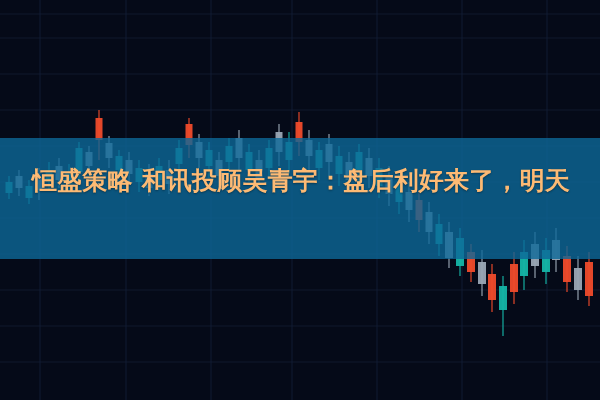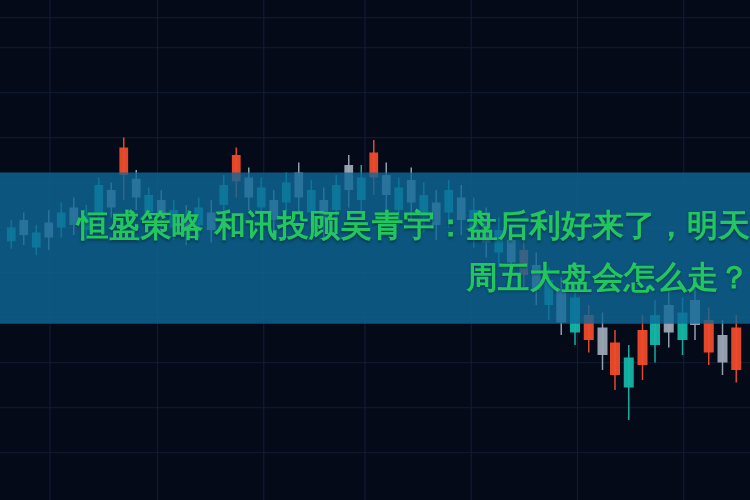--- a/index.html
+++ b/index.html
@@ -28,22 +28,22 @@
     top: 138px;
     height: 121px;
     background: rgba(13, 104, 152, 0.80);
     pointer-events: none;
   }
   #headline {
     position: absolute;
     left: 0;
     width: 600px;
     top: 160px;
-    text-align: right;
-    color: #22c55e;
+    text-align: center;
+    color: #fdba74;
     font-weight: bold;
     font-size: 25px;
     line-height: 41px;
     letter-spacing: 0.2px;
     text-shadow: 0 1px 2px rgba(0,0,0,0.35);
     white-space: nowrap;
   }
   #headline .ln {
     display: block;
   }
@@ -195,16 +195,15 @@
         <rect x="574" y="268" width="8" height="22" fill="#9aa7b4" fill-opacity="0.95"></rect>
         <line x1="589" y1="252" x2="589" y2="306" stroke="#ef4b2b" stroke-width="1.2" stroke-opacity="0.95"></line>
         <rect x="585" y="262" width="8" height="34" fill="#ef4b2b" fill-opacity="0.95"></rect>
       </g>
   </svg>
 
   <div id="band"></div>
 
   <div id="headline">
     <span class="ln ln1">恒盛策略 和讯投顾吴青宇：盘后利好来了，明天</span>
-    <span class="ln ln2">周五大盘会怎么走？</span>
   </div>
 
 </div>
 
 </body></html>

